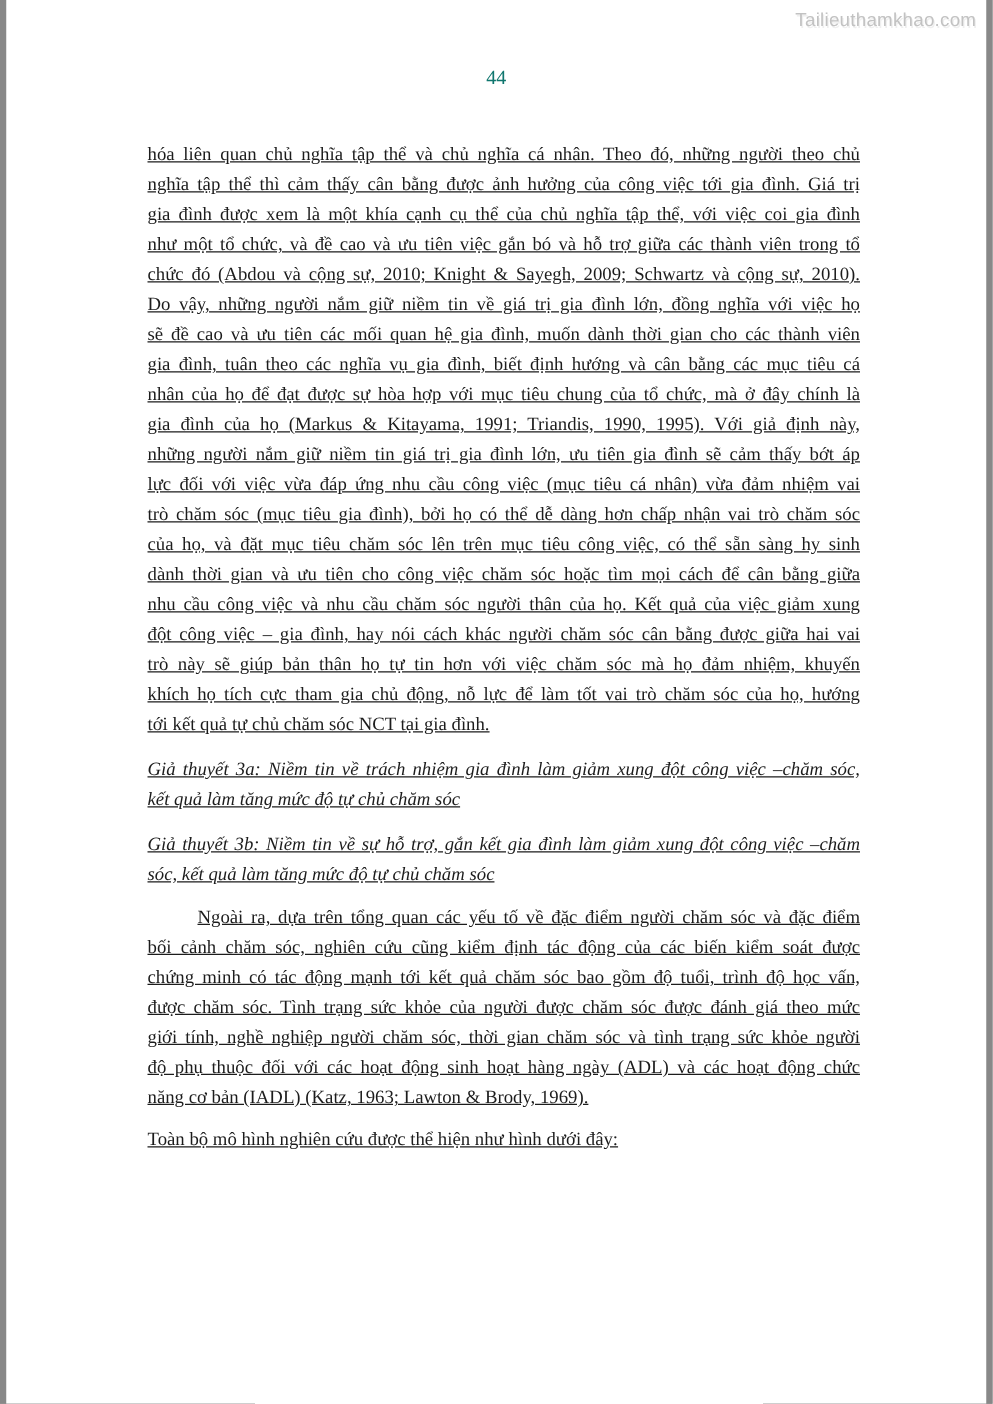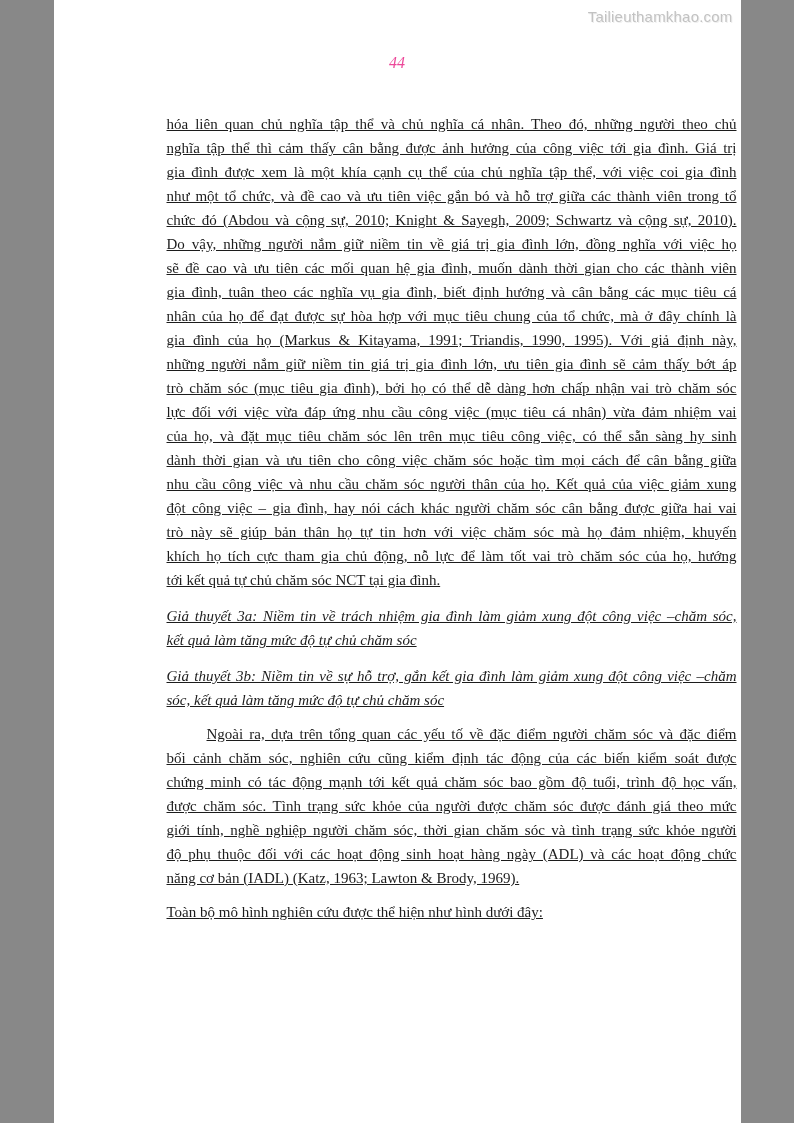--- a/index.html
+++ b/index.html
@@ -2,21 +2,21 @@
 <html><head>
 <meta charset="utf-8">
 <style>
   * { margin: 0; padding: 0; box-sizing: border-box; }
   html, body {
     background: #888;
     font-family: "Liberation Serif", "DejaVu Serif", serif;
   }
   .page {
     position: relative;
-    width: 687px;
+    width: 784px;
     height: 1123px;
     margin: 0 auto;
     background: #ffffff;
     color: #1c1c1c;
     overflow: hidden;
   }
   .watermark {
     position: absolute;
     top: 8px;
     right: 8px;
@@ -26,22 +26,21 @@
     text-shadow: 1px 1px 0 #efefef;
     letter-spacing: 0.2px;
   }
   .page-number {
     position: absolute;
     top: 54px;
     left: 0;
     width: 100%;
     text-align: center;
     font-size: 16px;
-    color: #ec4899;
-    font-style: italic;
+    color: #0f766e;
   }
   .content {
     position: absolute;
     top: 112px;
     left: 113px;
     width: 570px;
     font-size: 15px;
     line-height: 24px;
   }
   .para { margin-bottom: 10px; text-decoration: underline; }
@@ -67,22 +66,22 @@
         <div class="line">nghĩa tập thể thì cảm thấy cân bằng được ảnh hưởng của công việc tới gia đình.  Giá trị</div>
         <div class="line">gia đình được xem là một khía cạnh cụ thể của chủ nghĩa tập thể, với việc coi gia đình</div>
         <div class="line">như một tổ chức, và đề cao và ưu tiên việc gắn bó và hỗ trợ giữa các thành viên trong tổ</div>
         <div class="line">chức đó (Abdou và cộng sự, 2010; Knight &amp; Sayegh, 2009; Schwartz và cộng sự, 2010).</div>
         <div class="line">Do vậy, những người nắm giữ niềm tin về giá trị gia đình lớn, đồng nghĩa với việc họ</div>
         <div class="line">sẽ đề cao và ưu tiên các mối quan hệ gia đình, muốn dành thời gian cho các thành viên</div>
         <div class="line">gia đình, tuân theo các nghĩa vụ gia đình, biết định hướng và cân bằng các mục tiêu cá</div>
         <div class="line">nhân của họ để đạt được sự hòa hợp với mục tiêu chung của tổ chức, mà ở đây chính là</div>
         <div class="line">gia đình của họ (Markus &amp; Kitayama, 1991; Triandis, 1990, 1995). Với giả định này,</div>
         <div class="line">những người nắm giữ niềm tin giá trị gia đình lớn, ưu tiên gia đình sẽ cảm thấy bớt áp</div>
+        <div class="line">lực đối với việc vừa đáp ứng nhu cầu công việc (mục tiêu cá nhân) vừa đảm nhiệm vai</div>
         <div class="line">trò chăm sóc (mục tiêu gia đình), bởi họ có thể dễ dàng hơn chấp nhận vai trò chăm sóc</div>
-        <div class="line">lực đối với việc vừa đáp ứng nhu cầu công việc (mục tiêu cá nhân) vừa đảm nhiệm vai</div>
         <div class="line">của họ, và đặt mục tiêu chăm sóc lên trên mục tiêu công việc, có thể sẵn sàng hy sinh</div>
         <div class="line">dành thời gian và ưu tiên cho công việc chăm sóc hoặc tìm mọi cách để cân bằng giữa</div>
         <div class="line">nhu cầu công việc và nhu cầu chăm sóc người thân của họ. Kết quả của việc giảm xung</div>
         <div class="line">đột công việc – gia đình, hay nói cách khác người chăm sóc cân bằng được giữa hai vai</div>
         <div class="line">trò này sẽ giúp bản thân họ tự tin hơn với việc chăm sóc mà họ đảm nhiệm, khuyến</div>
         <div class="line">khích họ tích cực tham gia chủ động, nỗ lực để làm tốt vai trò chăm sóc của họ, hướng</div>
         <div class="line last">tới kết quả tự chủ chăm sóc NCT tại gia đình.</div>
       </div>
       <div class="para italic">
         <div class="line">Giả thuyết 3a: Niềm tin về trách nhiệm gia đình làm giảm xung đột công việc –chăm sóc,</div>

